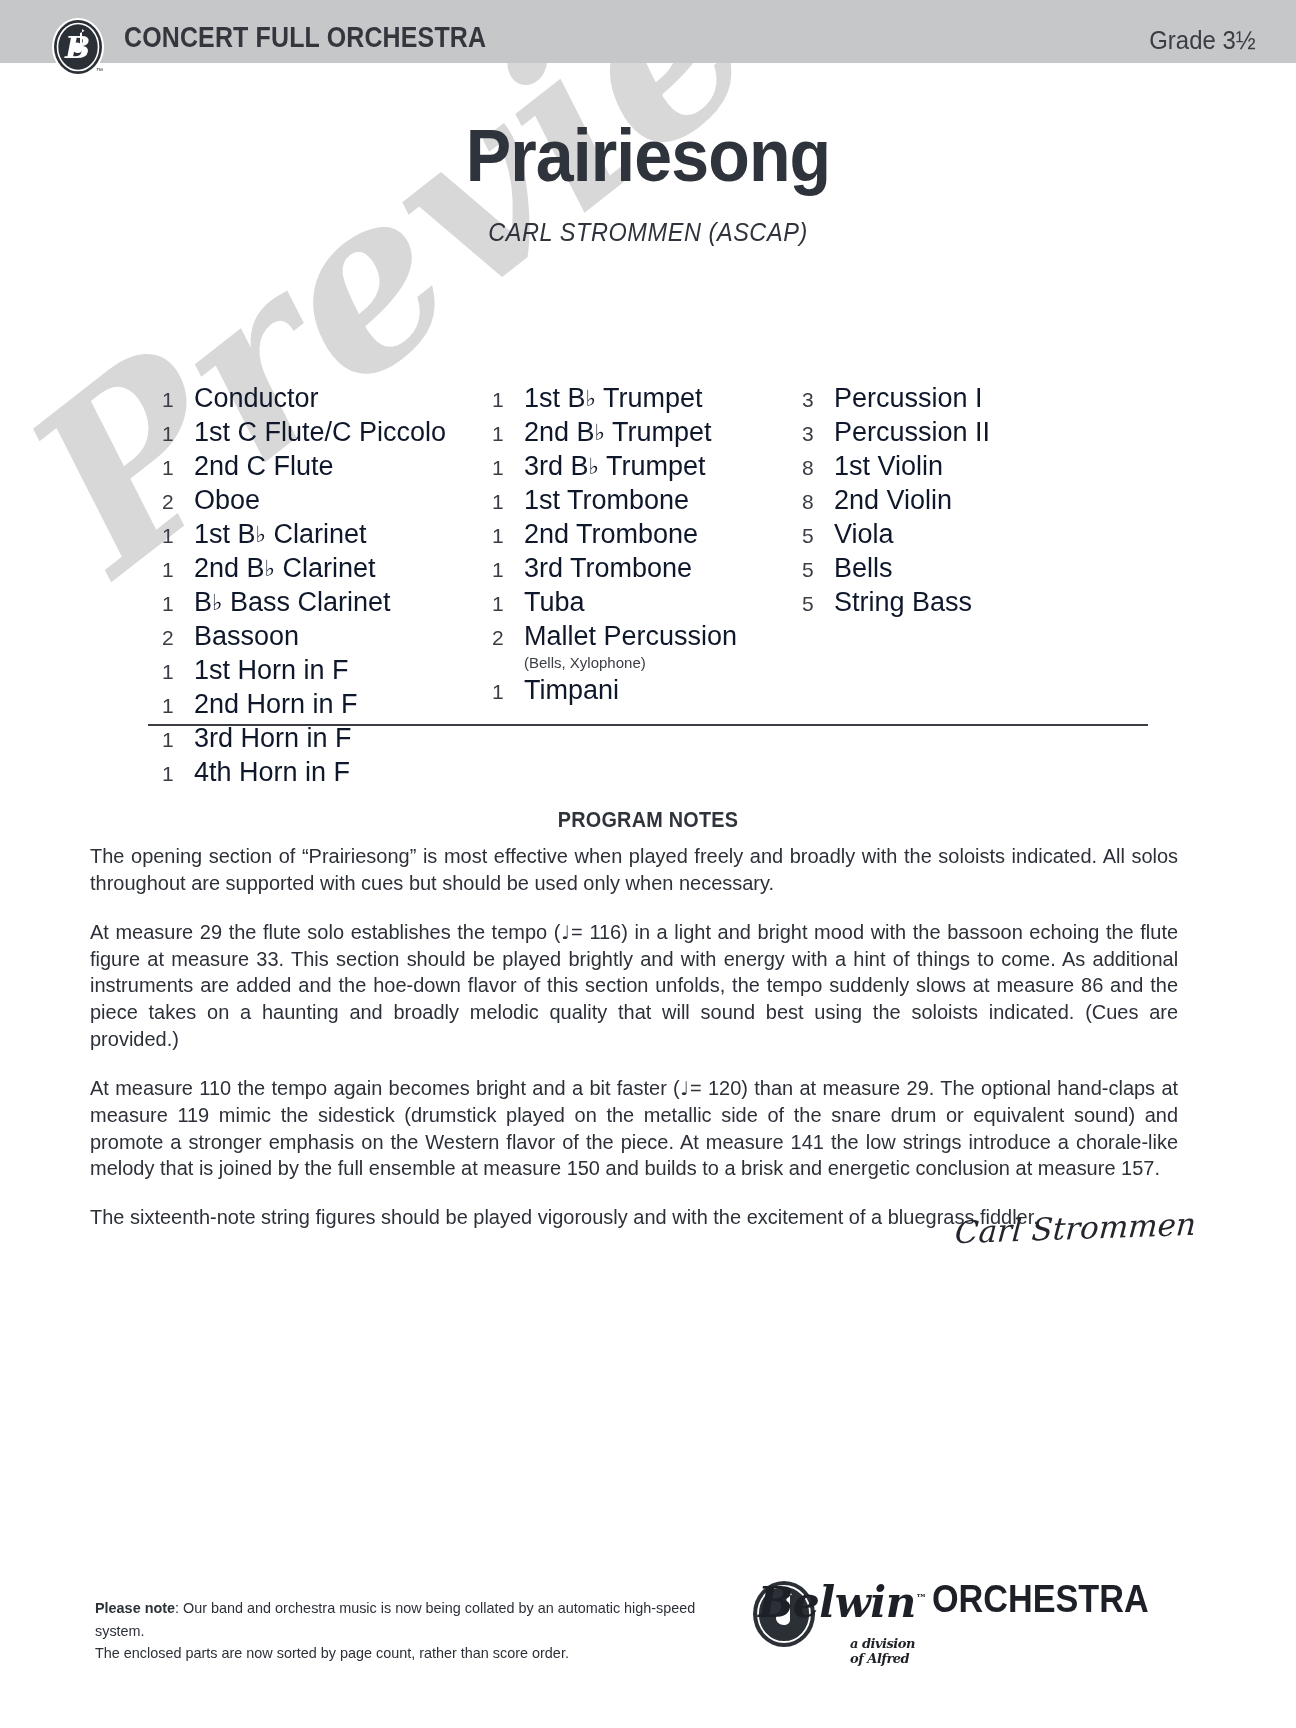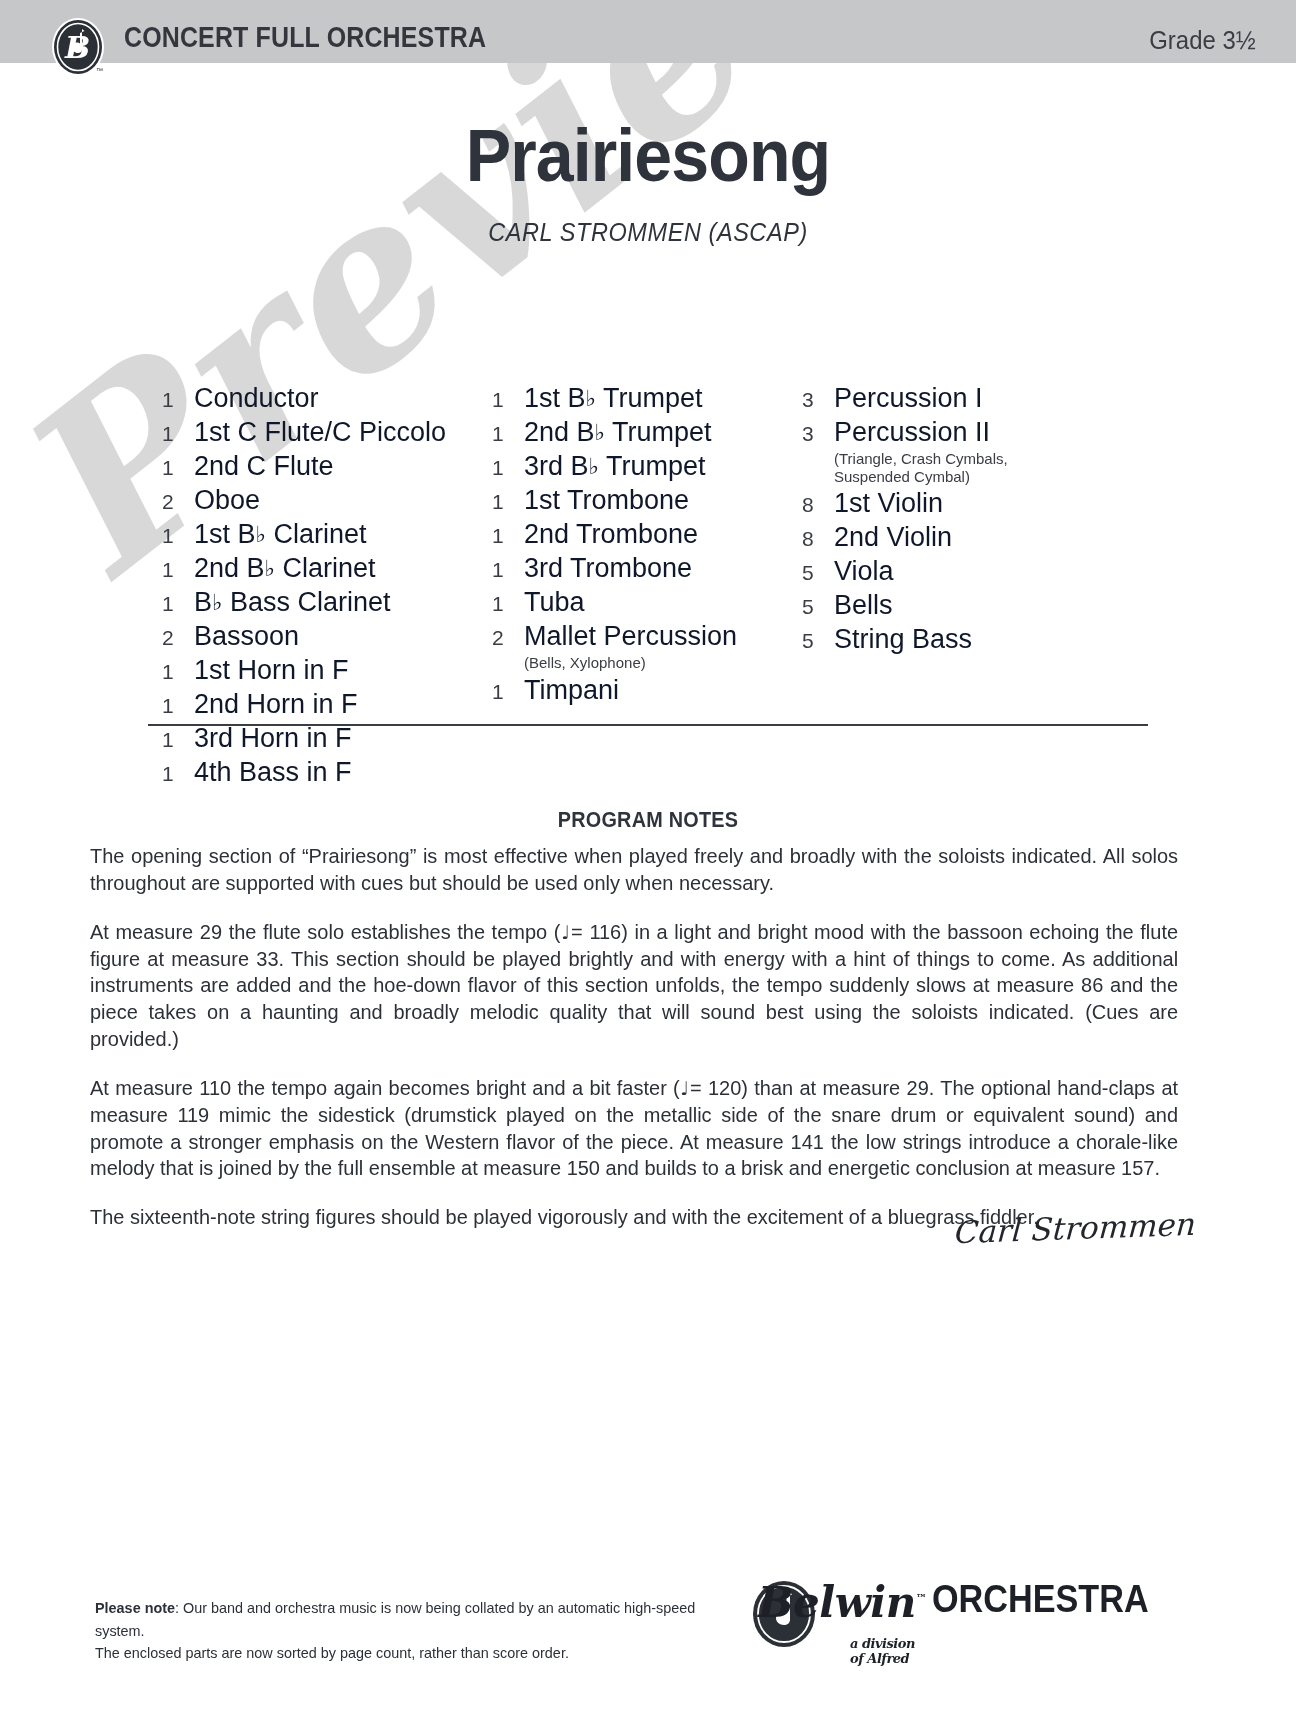--- a/index.html
+++ b/index.html
@@ -364,21 +364,21 @@
         <div class="inst-row">
           <div class="inst-qty">1</div>
           <div class="inst-label">2nd Horn in F</div>
         </div>
         <div class="inst-row">
           <div class="inst-qty">1</div>
           <div class="inst-label">3rd Horn in F</div>
         </div>
         <div class="inst-row">
           <div class="inst-qty">1</div>
-          <div class="inst-label">4th Bass in F</div>
+          <div class="inst-label">4th Horn in F</div>
         </div>
       </div>
     <div class="inst-col" id="inst-col-2">
         <div class="inst-row">
           <div class="inst-qty">1</div>
           <div class="inst-label">1st B<span class="flat">♭</span> Trumpet</div>
         </div>
         <div class="inst-row">
           <div class="inst-qty">1</div>
           <div class="inst-label">2nd B<span class="flat">♭</span> Trumpet</div>
@@ -415,21 +415,20 @@
       </div>
     <div class="inst-col" id="inst-col-3">
         <div class="inst-row">
           <div class="inst-qty">3</div>
           <div class="inst-label">Percussion I</div>
         </div>
         <div class="inst-row">
           <div class="inst-qty">3</div>
           <div class="inst-label">Percussion II</div>
         </div>
-        <div class="inst-sub">(Triangle, Crash Cymbals,<br>Suspended Cymbal)</div>
         <div class="inst-row">
           <div class="inst-qty">8</div>
           <div class="inst-label">1st Violin</div>
         </div>
         <div class="inst-row">
           <div class="inst-qty">8</div>
           <div class="inst-label">2nd Violin</div>
         </div>
         <div class="inst-row">
           <div class="inst-qty">5</div>

